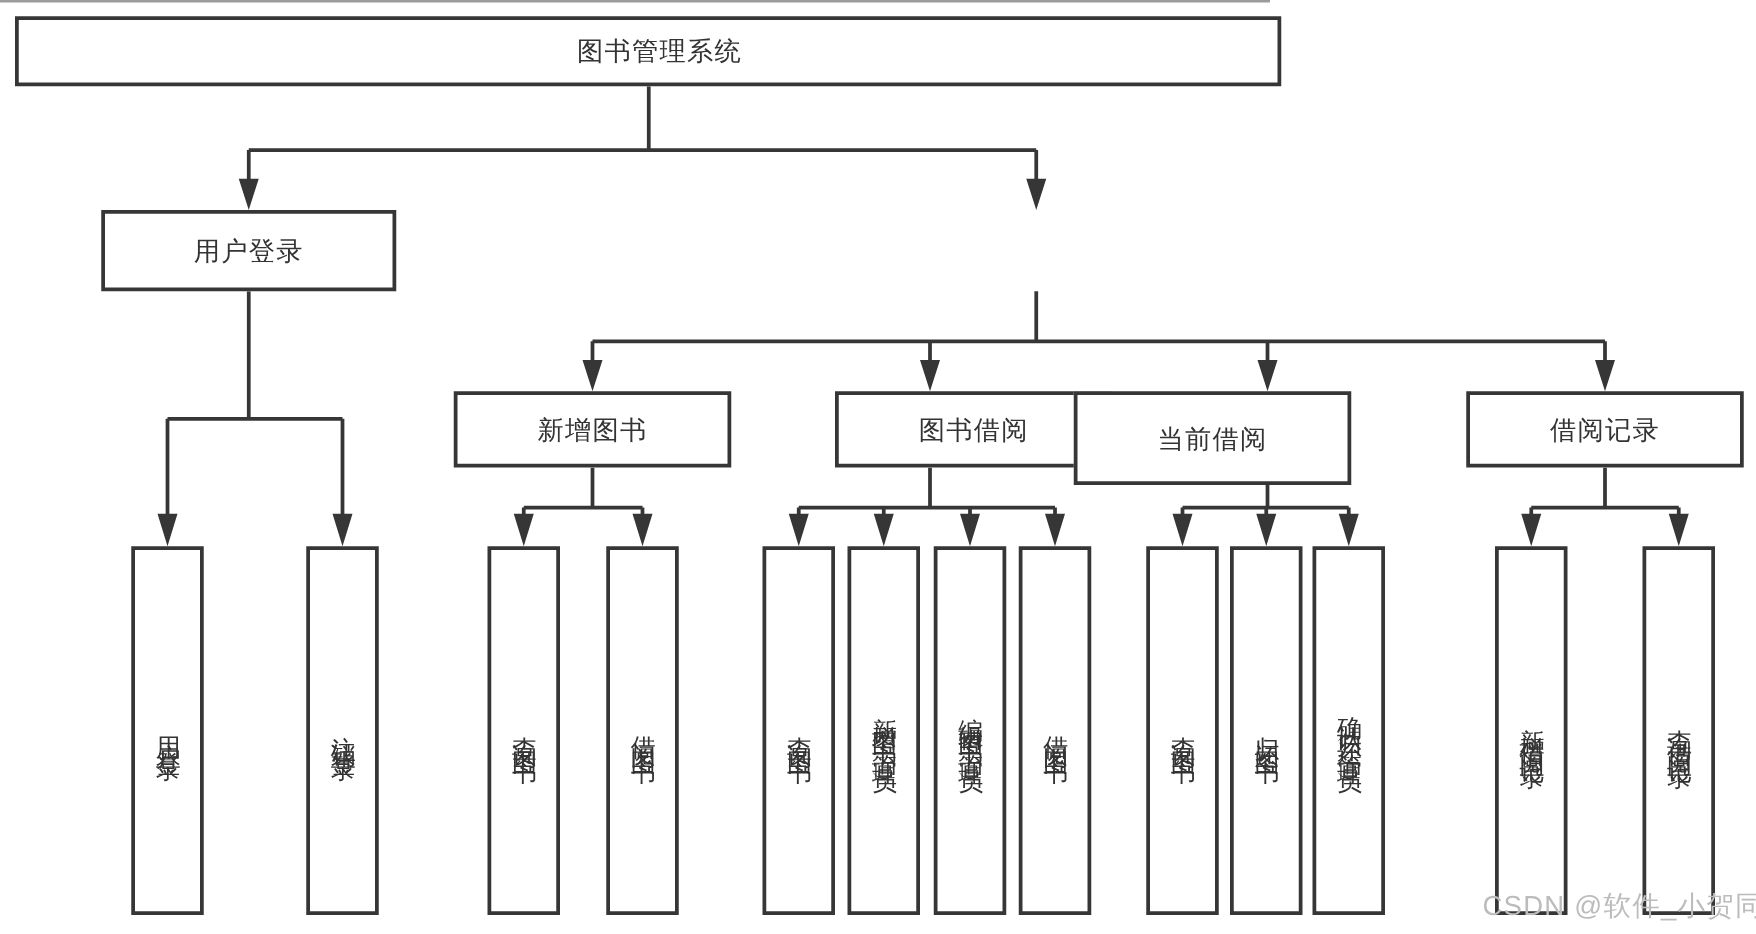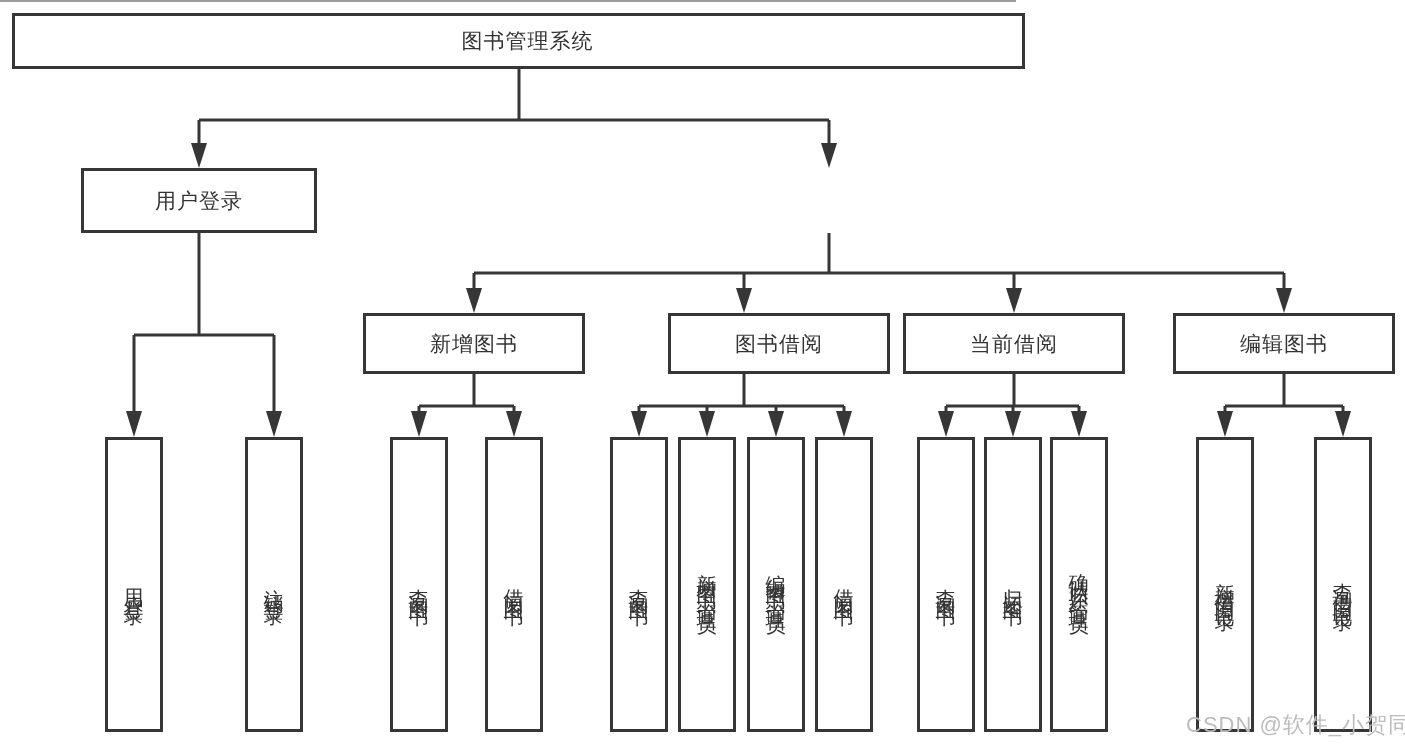--- a/index.html
+++ b/index.html
@@ -63,25 +63,25 @@
   <div class="box hbox" style="left:81px; top:168px; width:236px; height:65px;">
     <span>用户登录</span>
   </div>
 
   <div class="box hbox" style="left:363px; top:313px; width:222px; height:61px;">
     <span>新增图书</span>
   </div>
   <div class="box hbox" style="left:668px; top:313px; width:222px; height:61px;">
     <span>图书借阅</span>
   </div>
-  <div class="box hbox" style="left:903px; top:313px; width:222px; height:61px;">
+  <div class="box hbox" style="left:859px; top:313px; width:222px; height:75px;">
     <span>当前借阅</span>
   </div>
   <div class="box hbox" style="left:1173px; top:313px; width:222px; height:61px;">
-    <span>编辑图书</span>
+    <span>借阅记录</span>
   </div>
 
   <div class="box vbox" style="left:105px;">
     <span class="vtext">用户登录</span>
   </div>
   <div class="box vbox" style="left:245px;">
     <span class="vtext">注销登录</span>
   </div>
 
   <div class="box vbox" style="left:390px;">

